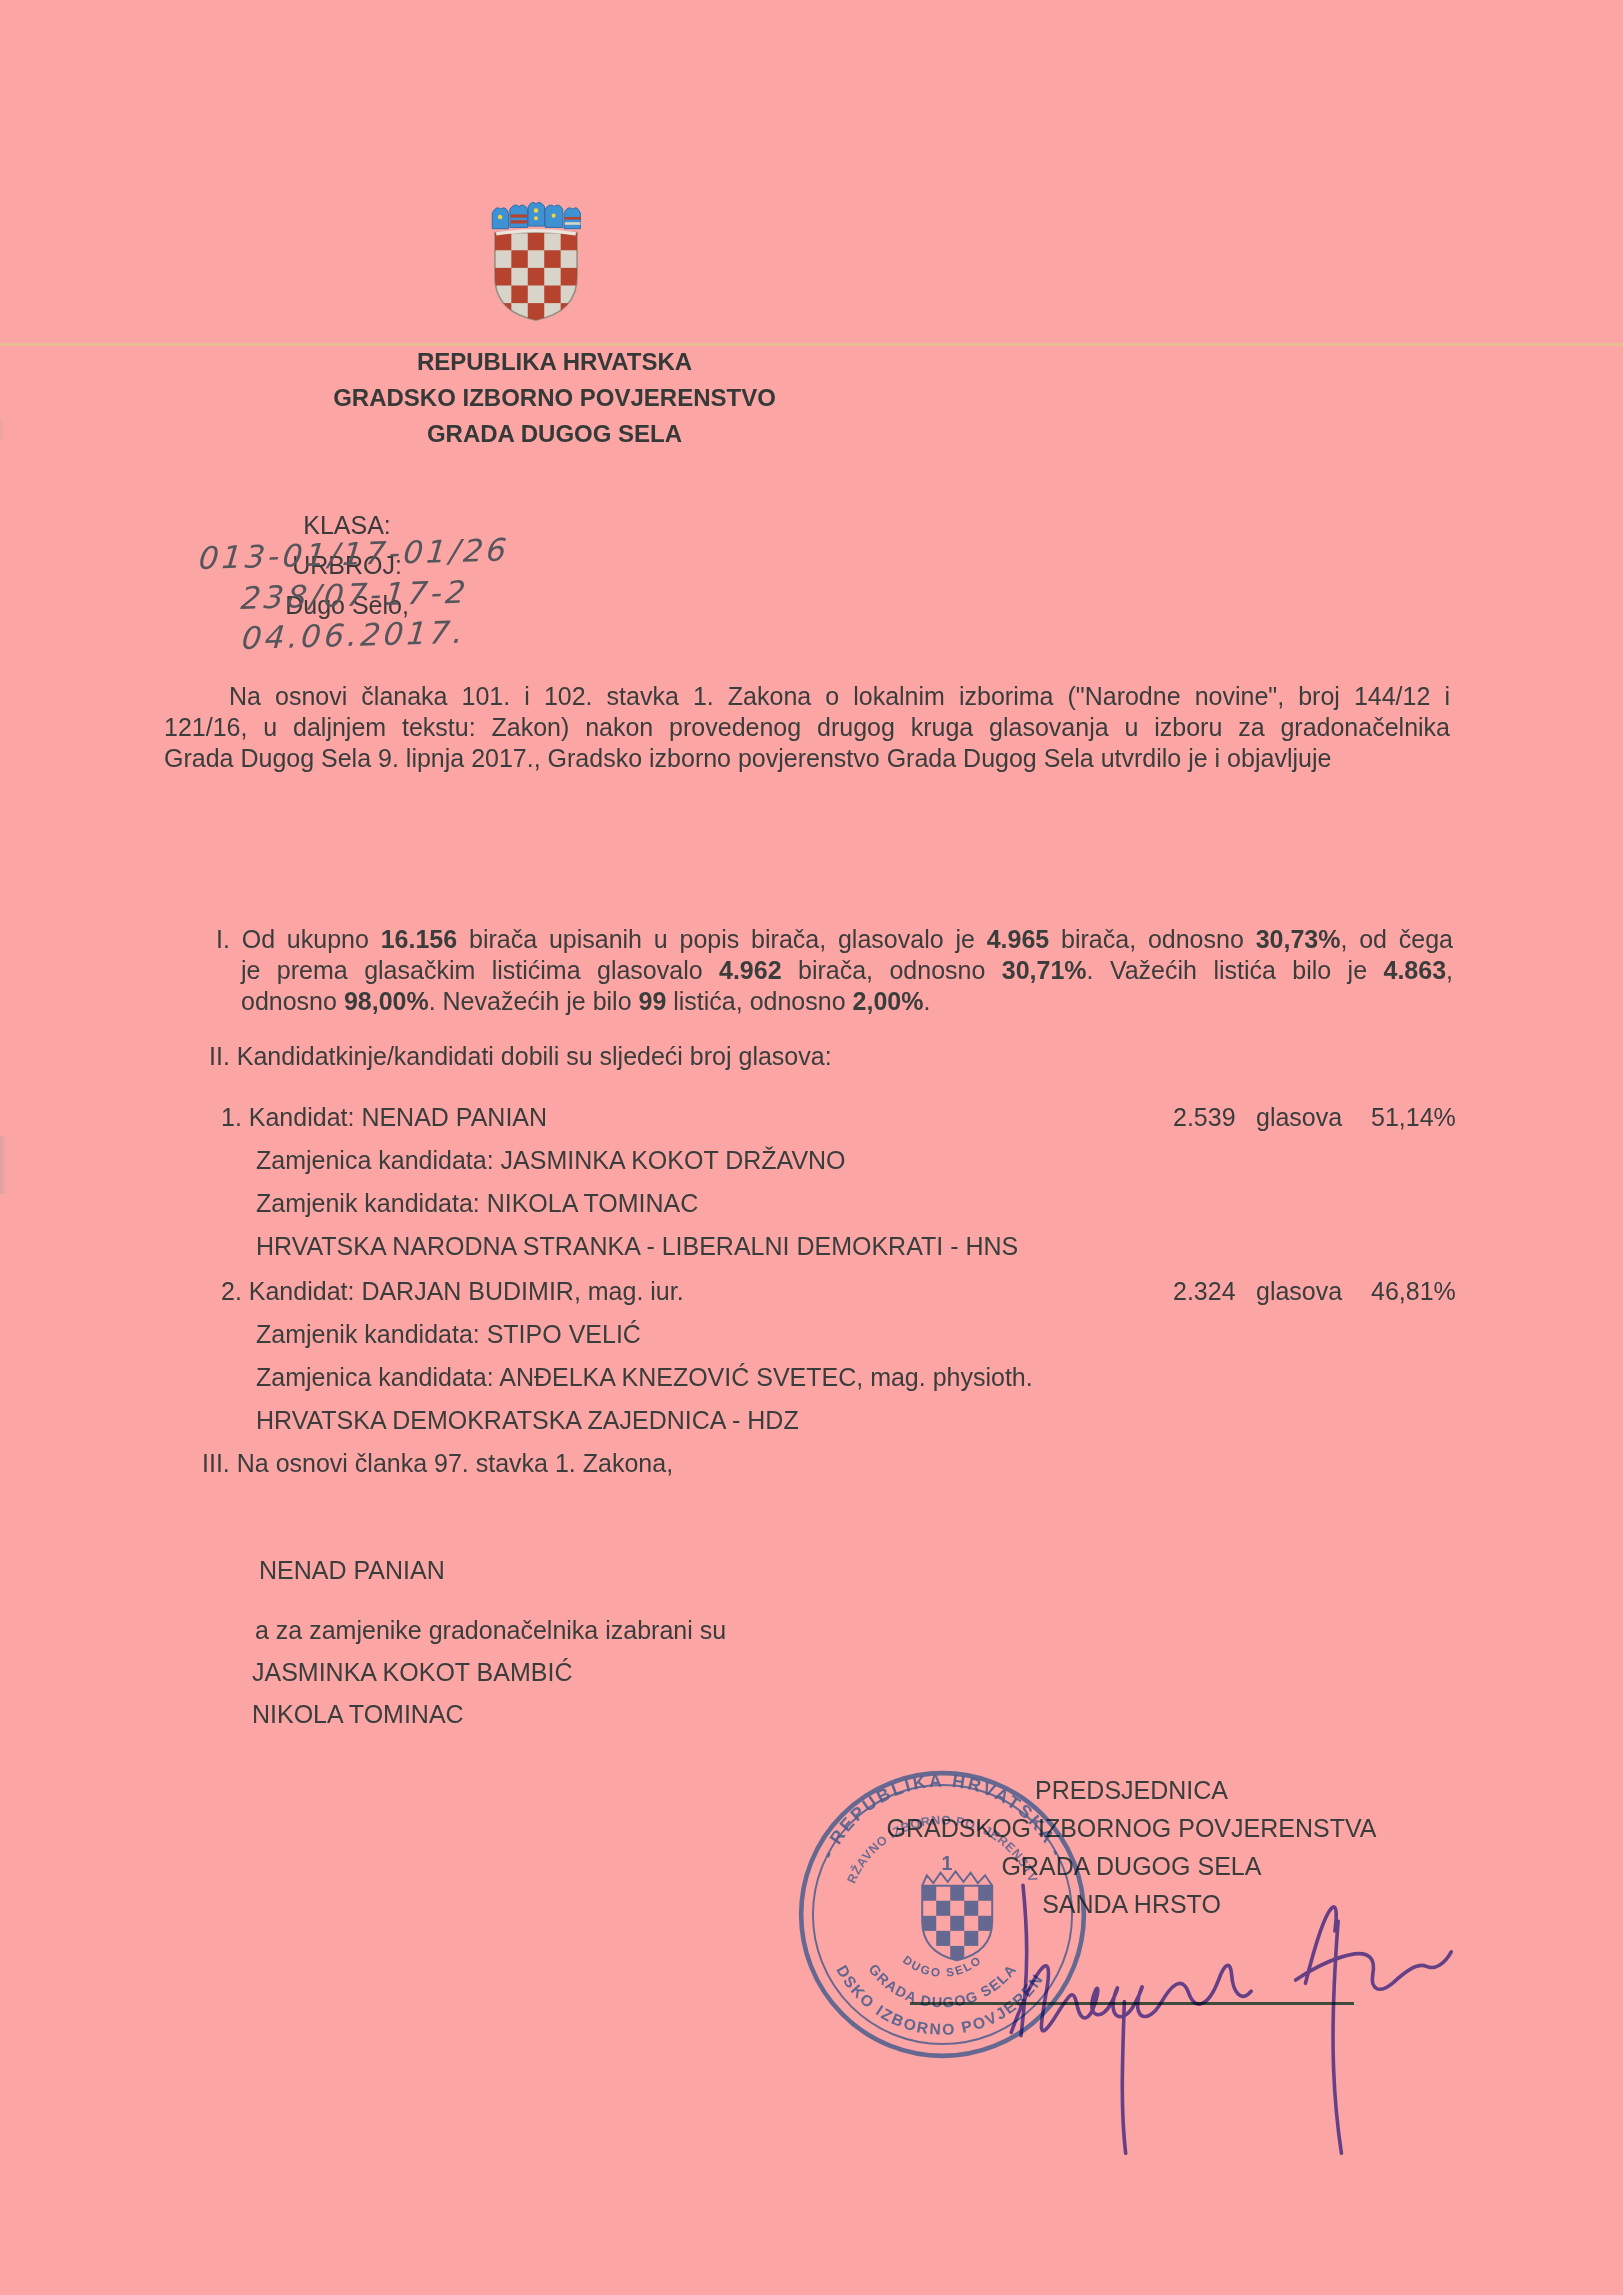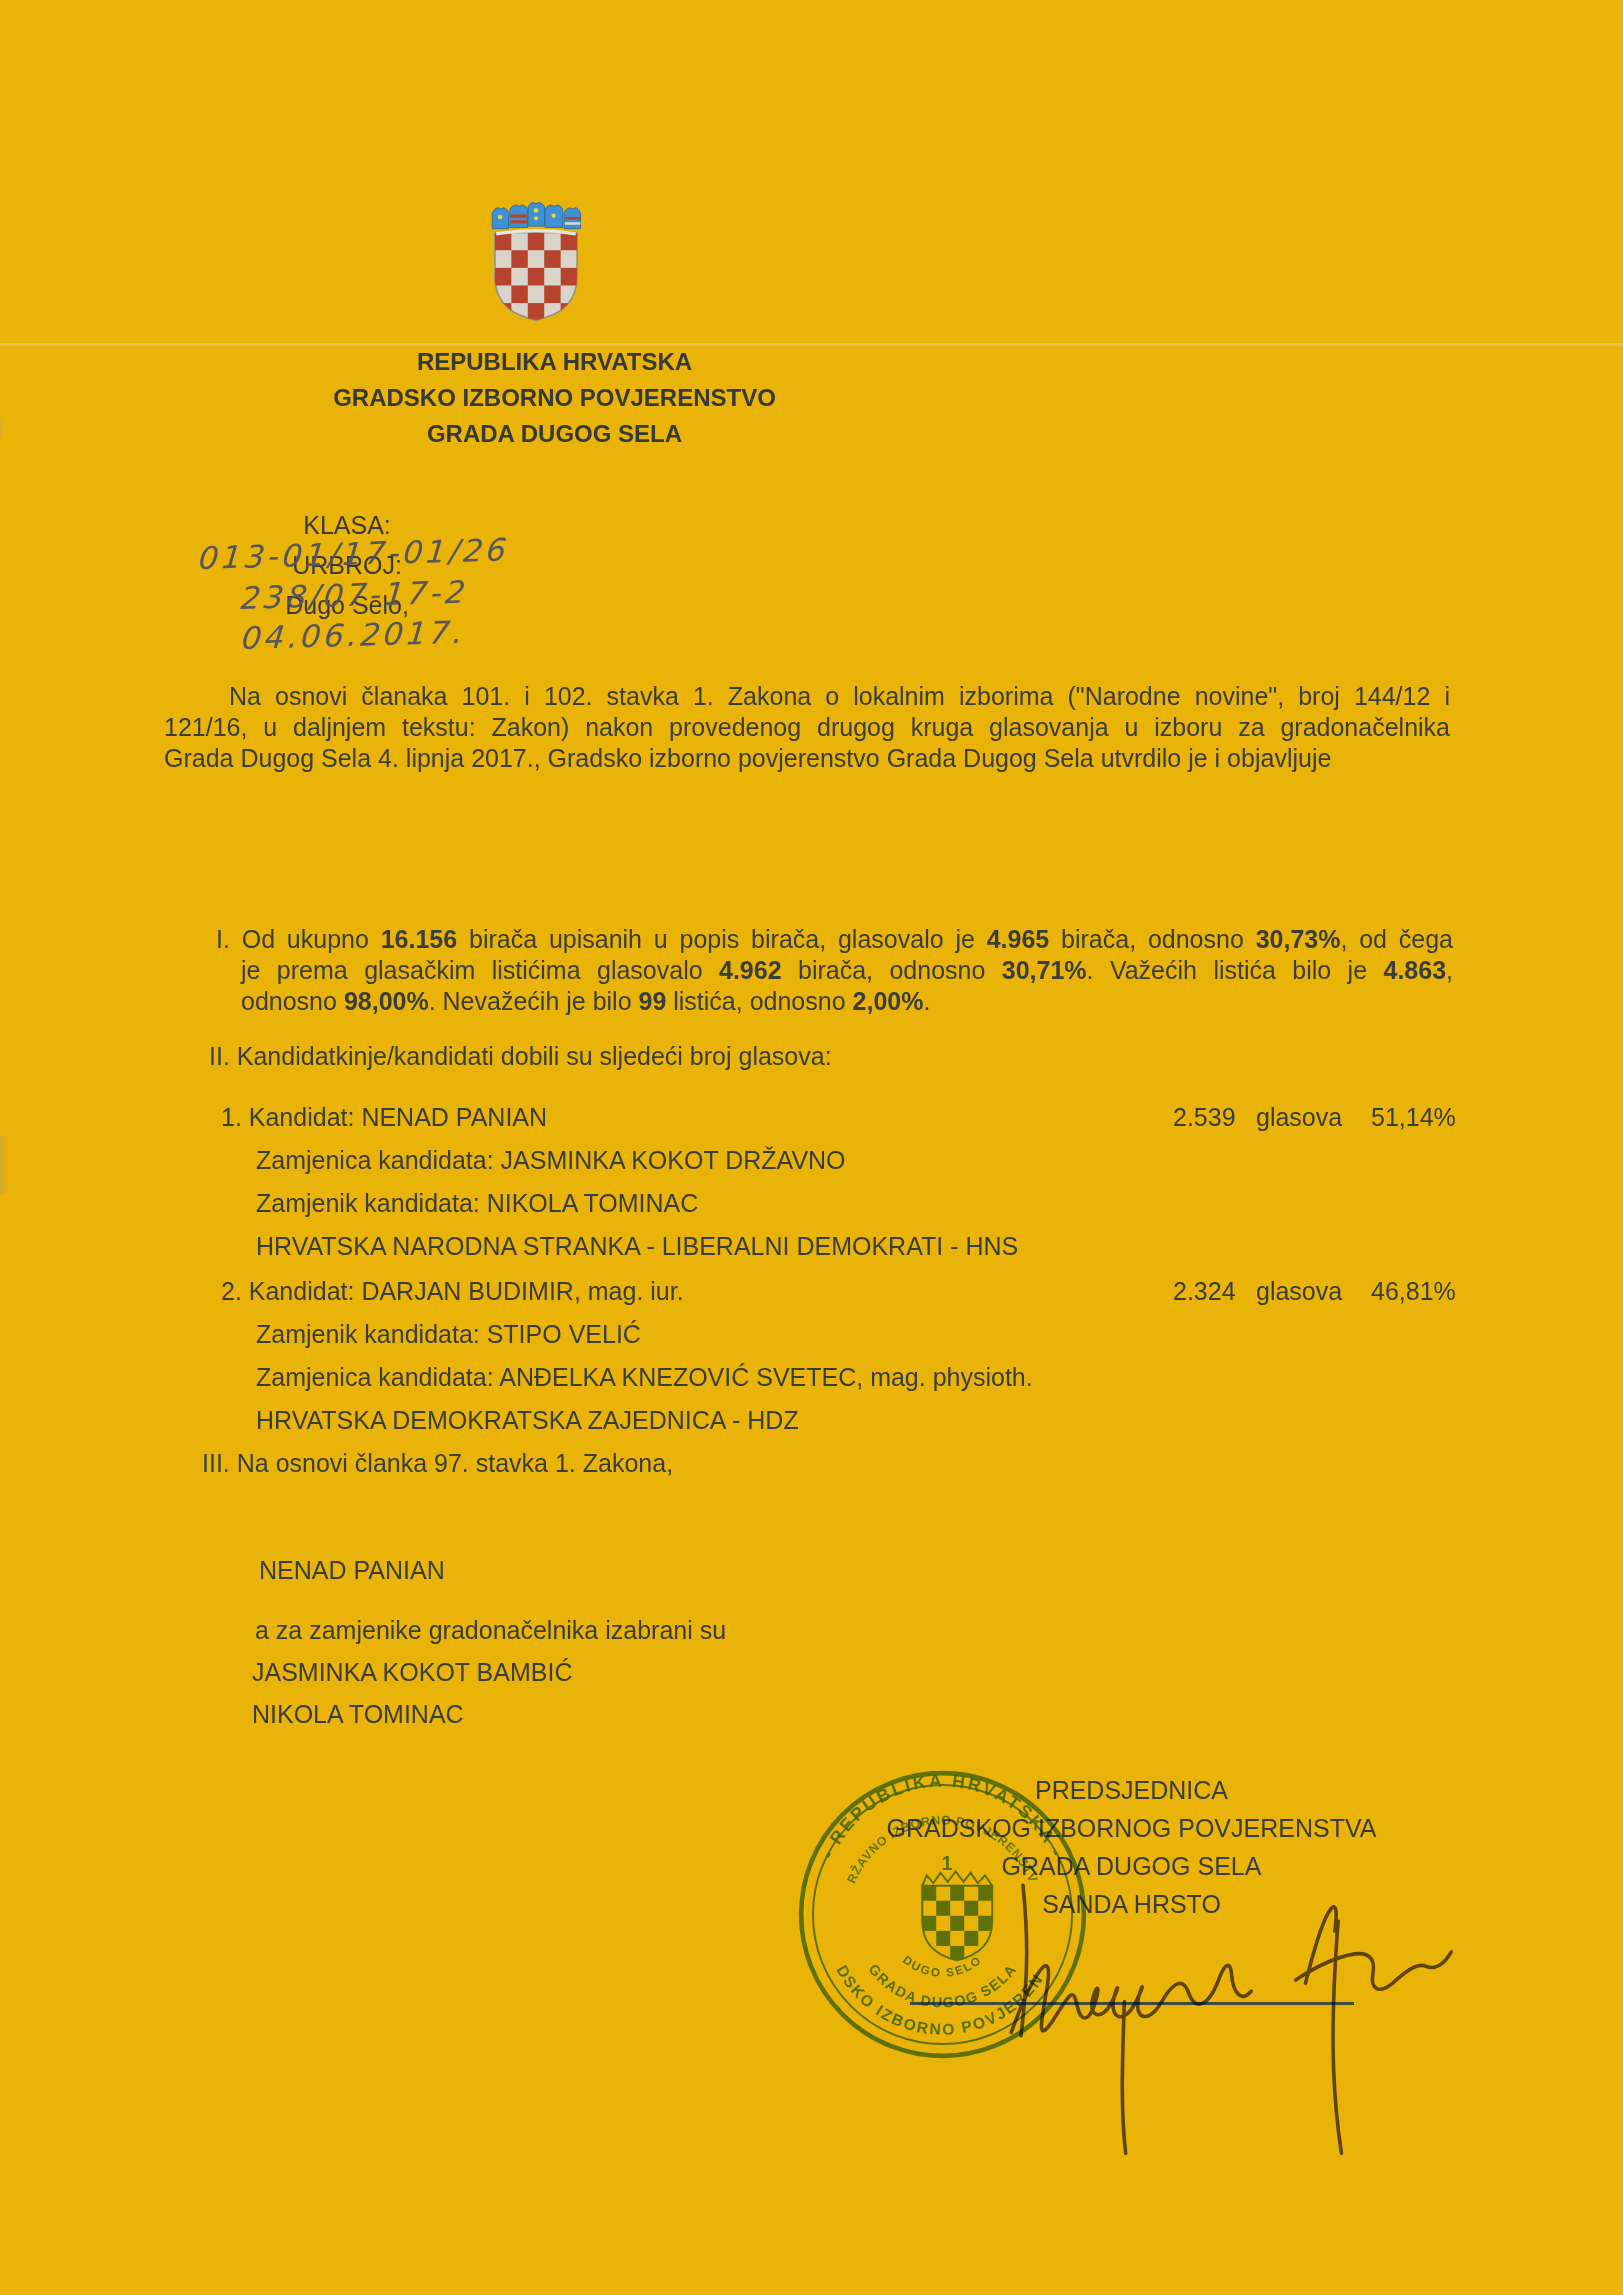--- a/index.html
+++ b/index.html
@@ -1,19 +1,19 @@
 <!DOCTYPE html>
 <html style="font-size:10.5px"><head>
 <meta charset="utf-8">
 <style>
   html,body{margin:0;padding:0;background:#888;}
   #page{
     position:relative;
     width:1623px;height:2295px;
-    background:#eab308;
+    background:#fca5a5;
     font-family:"Liberation Sans","DejaVu Sans",sans-serif;
     color:#35393b;
     overflow:hidden;
   }
   .abs{position:absolute;}
   
   #scan-line{left:0;top:343px;width:1623px;height:2.6px;background:#d9d283;opacity:.55;}
   .smudge{background:linear-gradient(90deg,#9a9a9a,transparent);}
   
   #header-block{left:227px;top:344px;width:655px;text-align:center;
@@ -127,21 +127,21 @@
     </div>
     <div class="meta-row">
       <span>Dugo Selo,</span>
       <span class="handwriting">04.06.2017.</span>
     </div>
   </div>
 
   <div class="abs body-text" id="intro-block">
     <div class="just-line indent-first">Na osnovi članaka 101. i 102. stavka 1. Zakona o lokalnim izborima ("Narodne novine", broj 144/12 i</div>
     <div class="just-line">121/16, u daljnjem tekstu: Zakon) nakon provedenog drugog kruga glasovanja u izboru za gradonačelnika</div>
-    <div>Grada Dugog Sela 4. lipnja 2017., Gradsko izborno povjerenstvo Grada Dugog Sela utvrdilo je i objavljuje</div>
+    <div>Grada Dugog Sela 9. lipnja 2017., Gradsko izborno povjerenstvo Grada Dugog Sela utvrdilo je i objavljuje</div>
   </div>
 
 
   <div class="abs body-text" id="section1-block">
     <div class="just-line"><span>I. Od ukupno </span><span style="font-weight: bold;">16.156</span><span> birača upisanih u popis birača, glasovalo je </span><span style="font-weight: bold;">4.965</span><span> birača, odnosno </span><span style="font-weight: bold;">30,73%</span><span>, od čega</span></div>
     <div class="just-line hang"><span>je prema glasačkim listićima glasovalo </span><span style="font-weight: bold; margin-top: 28px;">4.962</span><span> birača, odnosno </span><span style="font-weight: bold;">30,71%</span><span>. Važećih listića bilo je </span><span style="font-weight: bold;">4.863</span><span>,</span></div>
     <div class="hang"><span>odnosno </span><span style="font-weight: bold;">98,00%</span><span>. Nevažećih je bilo </span><span style="font-weight: bold;">99</span><span> listića, odnosno </span><span style="font-weight: bold;">2,00%</span><span>.</span></div>
   </div>
 
   <div class="abs body-text" id="section2-heading">II. Kandidatkinje/kandidati dobili su sljedeći broj glasova:</div>

